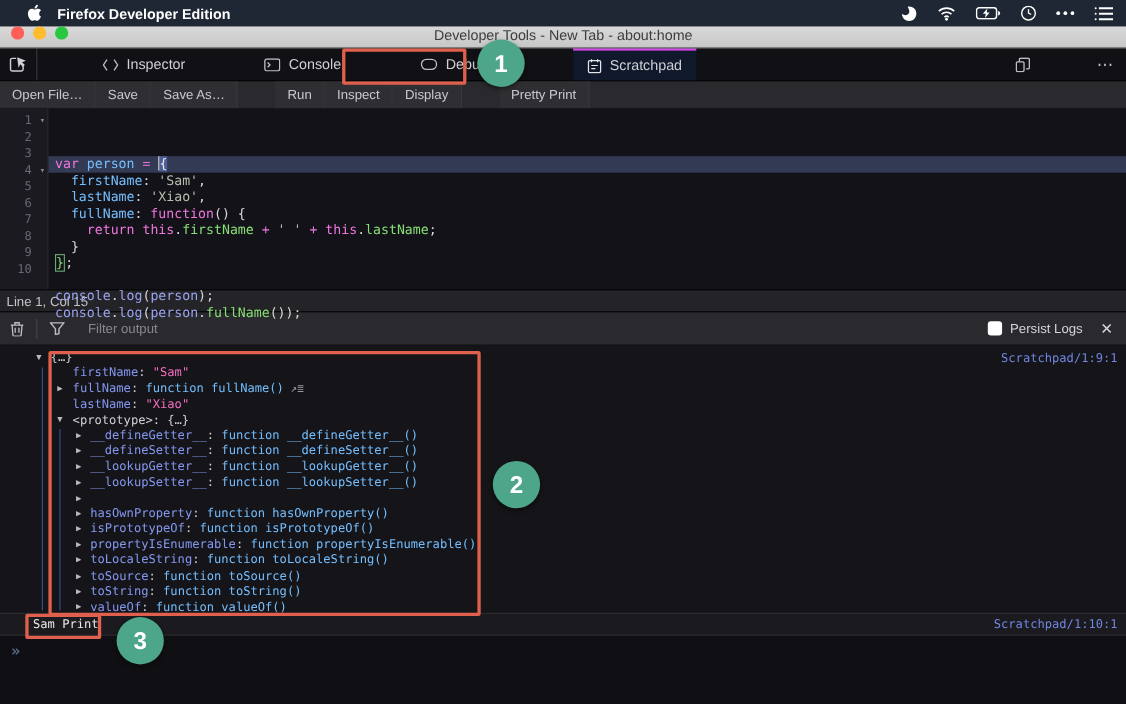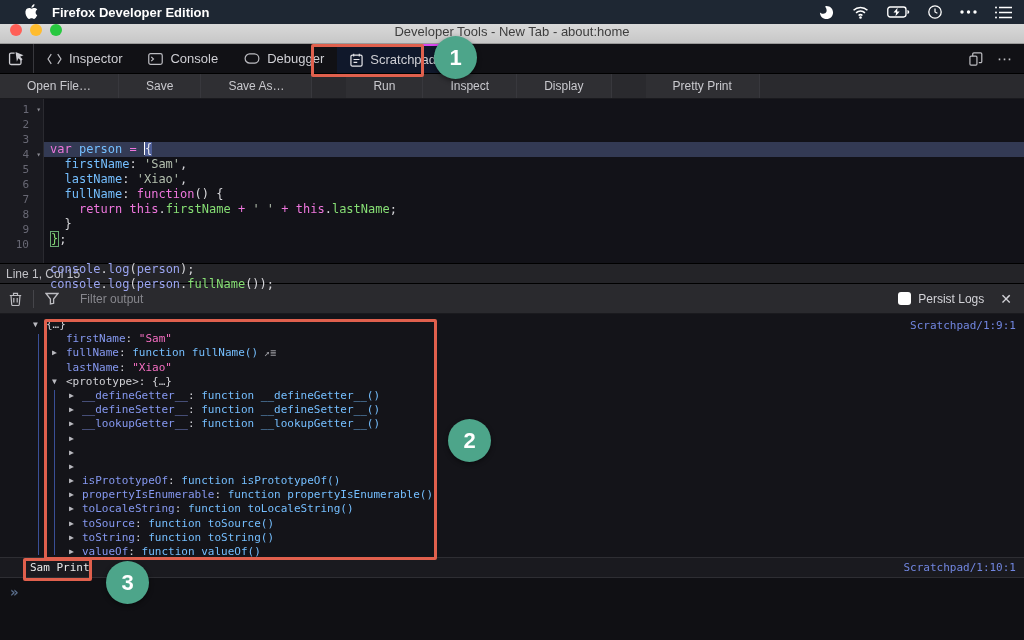--- a/index.html
+++ b/index.html
@@ -15,31 +15,31 @@
   .menubar .sysicons svg { display:block; }
 
   
   .titlebar { height:20px; background:linear-gradient(#d9d9d9,#c7c7c7); display:flex; position:relative; border-bottom:1px solid #9a9a9a; }
   .lights { display:flex; gap:8px; margin-left:10px; }
   .light { width:12px; height:12px; border-radius:50%; }
   .light.red { background:#ff5f57; } .light.yellow { background:#febc2e; } .light.green { background:#28c840; }
   .wintitle { position:absolute; left:0; right:0; text-align:center; font-size:13px; color:#3d3d3d; }
 
   
-  .tabbar { height:30px; background:#111115; display:flex; align-items:stretch; color:#cfcfd4; border-bottom:1px solid #000; }
+  .tabbar { height:30px; background:#111115; display:flex; align-items:stretch; color:#cfcfd4; border-bottom:1px solid #000;gap:46px; }
   .pickbtn { width:34px; display:flex; align-items:center; justify-content:center; border-right:1px solid #38383d; }
   .tab { display:flex; align-items:center; gap:7px; padding:0 13px; font-size:13px; cursor:default; }
   .tab svg { display:block; }
   .tab.selected { background:#10182b; border-top:2px solid #d946ef; }
   .tabbar .spacer { flex:1; }
   .tbicon { width:32px; display:flex; align-items:center; justify-content:center; color:#bdbdc2; }
 
   
   .sptoolbar { height:25px; background:#2a2a2e; display:flex; align-items:stretch; font-size:12px; color:#c9c9ce; border-bottom:1px solid #1a1a1e; }
-  .spbtn { display:flex; align-items:center; padding:0 27px; border-right:1px solid #38383d; background:#2f2f33; }
+  .spbtn { display:flex; align-items:center; padding:0 11px; border-right:1px solid #38383d; background:#2f2f33; }
   .spbtn.gap2 { margin-left:34px; }
 
   
   .editor { height:164px; background:#121218; position:relative; font-family:"DejaVu Sans Mono", monospace; font-size:12px; display:flex; }
   .gutter { width:44px; background:#1a1a20; border-right:1px solid #2a2a30; padding-top:3px; }
   .gutrow { height:15px; line-height:15px; color:#686874; text-align:right; padding-right:14px; font-size:11px; position:relative; }
   .gutrow .fold { position:absolute; right:2px; top:0; color:#8a8a92; font-size:8px; }
   .code { flex:1; padding-top:3px; position:relative;margin-top:40px; }
   .codeline { height:15px; line-height:15px; padding-left:6px; white-space:pre; color:#d7d7db; }
   .codeline.active { background:#333a54; }
@@ -248,23 +248,23 @@
 <div class="conout">
   <div id="rows">
       <div class="corow"><span class="marker" style="left: 33px;">▼</span><span class="content" style="left: 46px;"><span class="cp">{…}</span></span></div>
       <div class="corow"><span class="content" style="left: 66px;"><span class="ck">firstName</span><span class="cp">: </span><span class="cs">"Sam"</span></span></div>
       <div class="corow"><span class="marker" style="left: 52px;">▶</span><span class="content" style="left: 66px;"><span class="ck">fullName</span><span class="cp">: </span><span class="cf">function fullName()</span><span class="cj"> ↗≣</span></span></div>
       <div class="corow"><span class="content" style="left: 66px;"><span class="ck">lastName</span><span class="cp">: </span><span class="cs">"Xiao"</span></span></div>
       <div class="corow"><span class="marker" style="left: 52px;">▼</span><span class="content" style="left: 66px;"><span class="cp">&lt;prototype&gt;: {…}</span></span></div>
       <div class="corow"><span class="marker" style="left: 69px;">▶</span><span class="content" style="left: 82px;"><span class="ck">__defineGetter__</span><span class="cp">: </span><span class="cf">function __defineGetter__()</span></span></div>
       <div class="corow"><span class="marker" style="left: 69px;">▶</span><span class="content" style="left: 82px;"><span class="ck">__defineSetter__</span><span class="cp">: </span><span class="cf">function __defineSetter__()</span></span></div>
       <div class="corow"><span class="marker" style="left: 69px;">▶</span><span class="content" style="left: 82px;"><span class="ck">__lookupGetter__</span><span class="cp">: </span><span class="cf">function __lookupGetter__()</span></span></div>
+      <div class="corow"><span class="marker" style="left: 69px;">▶</span><span class="content" style="left: 82px;"><span class="ck">__lookupSetter__</span><span class="cp">: </span><span class="cf">function __lookupSetter__()</span></span></div>
       <div class="corow"><span class="marker" style="left: 69px;">▶</span></div>
-      <div class="corow"><span class="marker" style="left: 69px;">▶</span></div>
-      <div class="corow"><span class="marker" style="left: 69px;">▶</span></div>
+      <div class="corow"><span class="marker" style="left: 69px;">▶</span><span class="content" style="left: 82px;"><span class="ck">hasOwnProperty</span><span class="cp">: </span><span class="cf">function hasOwnProperty()</span></span></div>
       <div class="corow"><span class="marker" style="left: 69px;">▶</span><span class="content" style="left: 82px;"><span class="ck">isPrototypeOf</span><span class="cp">: </span><span class="cf">function isPrototypeOf()</span></span></div>
       <div class="corow"><span class="marker" style="left: 69px;">▶</span><span class="content" style="left: 82px;"><span class="ck">propertyIsEnumerable</span><span class="cp">: </span><span class="cf">function propertyIsEnumerable()</span></span></div>
       <div class="corow"><span class="marker" style="left: 69px;">▶</span><span class="content" style="left: 82px;"><span class="ck">toLocaleString</span><span class="cp">: </span><span class="cf">function toLocaleString()</span></span></div>
       <div class="corow"><span class="marker" style="left: 69px;">▶</span><span class="content" style="left: 82px;"><span class="ck">toSource</span><span class="cp">: </span><span class="cf">function toSource()</span></span></div>
       <div class="corow"><span class="marker" style="left: 69px;">▶</span><span class="content" style="left: 82px;"><span class="ck">toString</span><span class="cp">: </span><span class="cf">function toString()</span></span></div>
       <div class="corow"><span class="marker" style="left: 69px;">▶</span><span class="content" style="left: 82px;"><span class="ck">valueOf</span><span class="cp">: </span><span class="cf">function valueOf()</span></span></div>
     </div>
   <div class="guide" style="left:38px; top:20px; height:221px;"></div>
   <div class="guide" style="left:54px; top:76px; height:165px;"></div>
   <span class="loc">Scratchpad/1:9:1</span>

